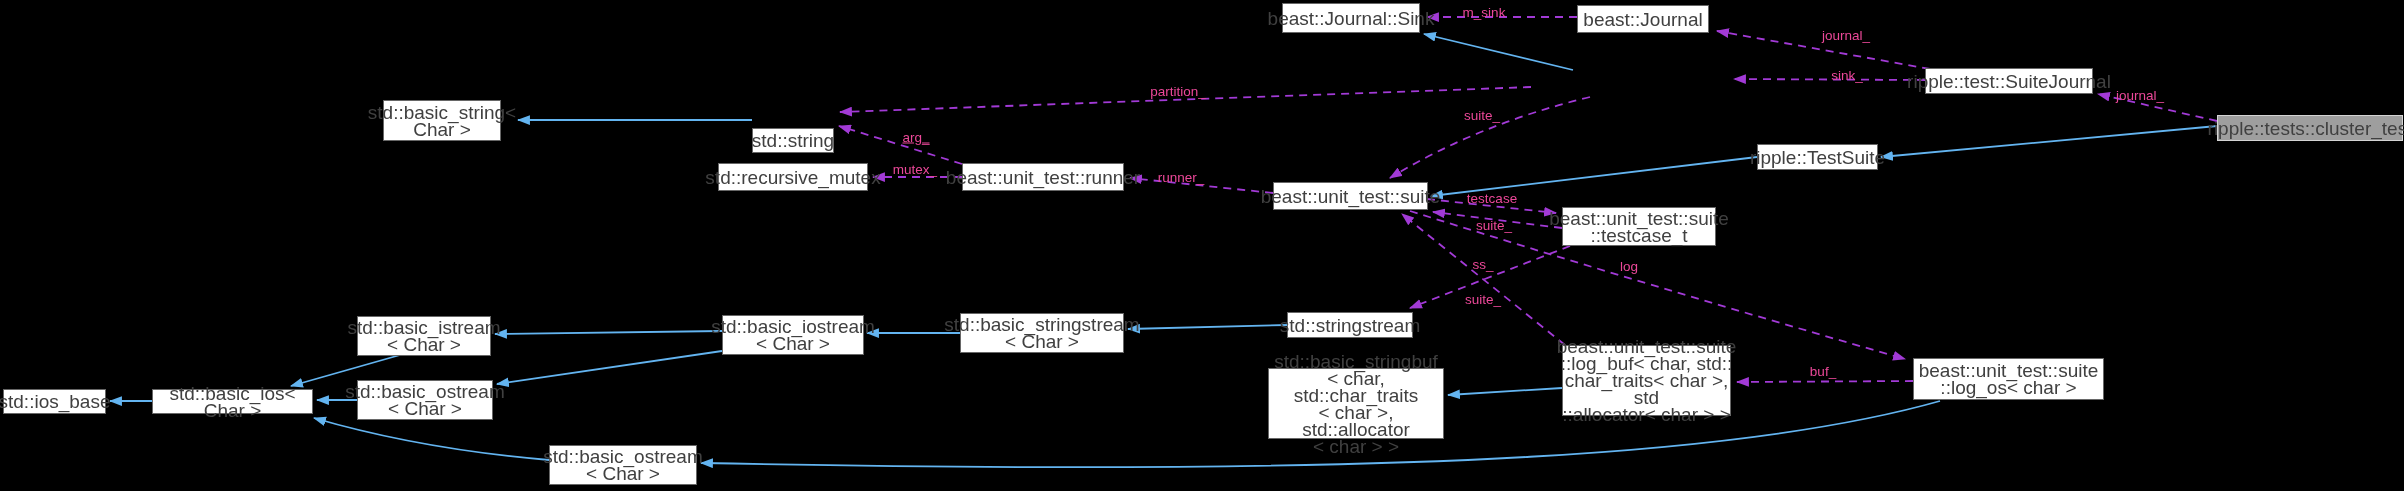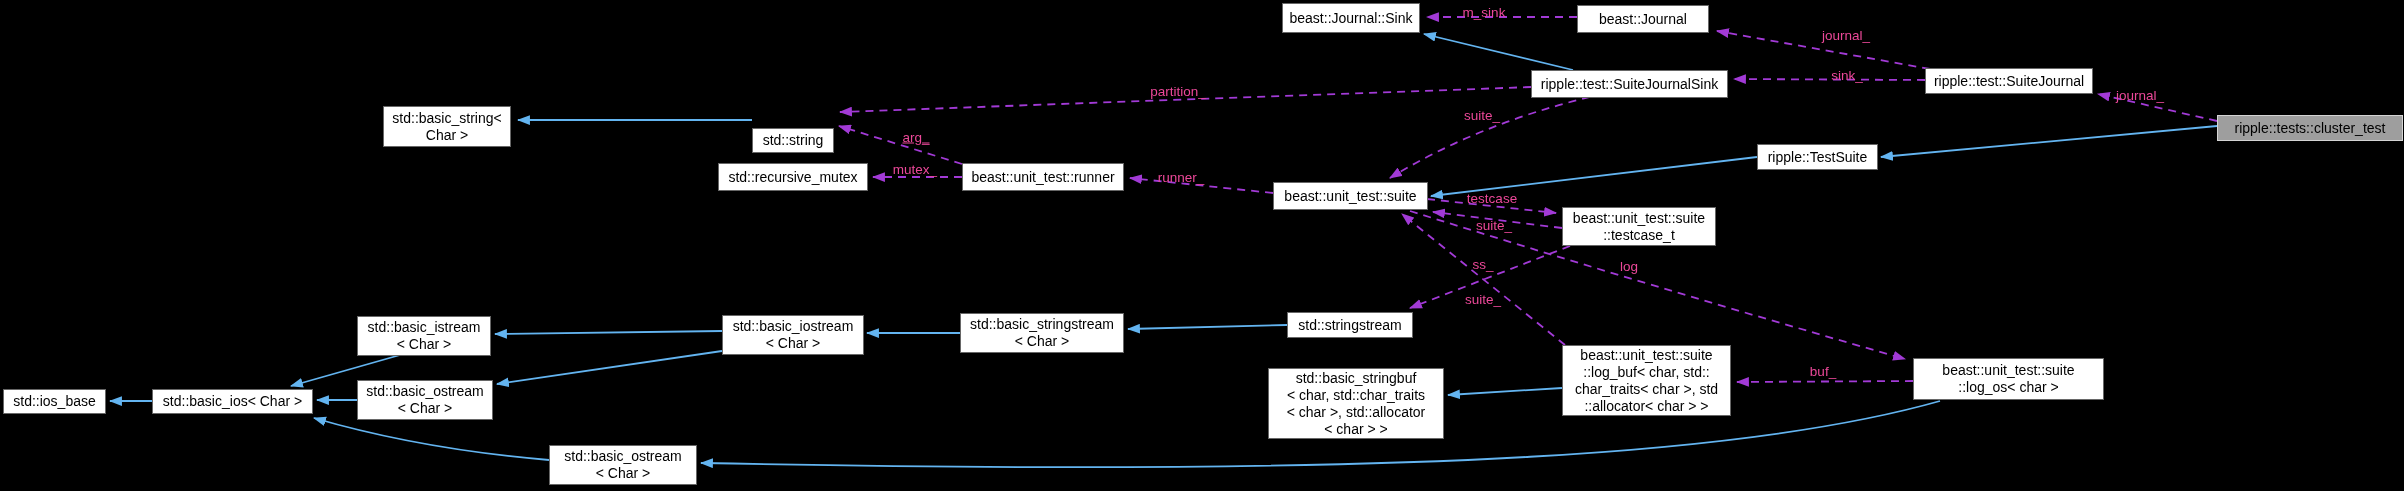--- a/index.html
+++ b/index.html
@@ -3,22 +3,22 @@
 <meta charset="utf-8">
 <style>
   html,body{margin:0;padding:0;background:#000;}
   #canvas{
     position:relative;width:2404px;height:491px;background:#000;overflow:hidden;
     font-family:"Liberation Sans","DejaVu Sans",sans-serif;
   }
   #edge-layer{position:absolute;left:0;top:0;}
   .node{
     position:absolute;display:flex;align-items:center;justify-content:center;
-    background:#ffffff;border:1.5px solid #676767;color:#000000;
-    font-size:14px;line-height:17px;text-align:center;white-space:pre-line;
+    background:#ffffff;border:1.5px solid #676767;color:#404040;
+    font-size:19px;line-height:17px;text-align:center;white-space:pre-line;
     box-sizing:border-box;z-index:2;
   }
   .node.highlight{background:#9e9e9e;border-color:#d4d4d4;}
   .edge-label{
     position:absolute;transform:translate(-50%,-50%);
     color:#ec4899;font-size:13.5px;white-space:nowrap;z-index:3;
   }
 </style>
 </head>
 <body>
@@ -66,29 +66,28 @@
       <path d="M1562,228 L1433,212" marker-end="url(#arrow-purple)"></path>
       <path d="M1570,246 L1410,308" marker-end="url(#arrow-purple)"></path>
       <path d="M1565,345 L1402,214" marker-end="url(#arrow-purple)"></path>
       <path d="M1410,211 Q1650,286 1905,359" marker-end="url(#arrow-purple)"></path>
       <path d="M1913,381 L1737,382" marker-end="url(#arrow-purple)"></path>
     </g>
   </svg>
 
   <div class="node" style="left:1282px;top:3px;width:138px;height:30px;">beast::Journal::Sink</div>
   <div class="node" style="left:1577px;top:5px;width:132px;height:28px;">beast::Journal</div>
-  <div class="node" style="left:1531px;top:70px;width:197px;height:28px;">ripple::test::SuiteJournalSink</div>
   <div class="node" style="left:1925px;top:68px;width:168px;height:26px;">ripple::test::SuiteJournal</div>
   <div class="node highlight" style="left:2217px;top:115px;width:186px;height:26px;">ripple::tests::cluster_test</div>
   <div class="node" style="left:1757px;top:144px;width:121px;height:26px;">ripple::TestSuite</div>
   <div class="node" style="left:1273px;top:182px;width:155px;height:28px;">beast::unit_test::suite</div>
   <div class="node" style="left:962px;top:163px;width:162px;height:28px;">beast::unit_test::runner</div>
   <div class="node" style="left:718px;top:163px;width:150px;height:28px;">std::recursive_mutex</div>
   <div class="node" style="left:752px;top:108px;width:82px;height:25px;margin-top:20px;">std::string</div>
-  <div class="node" style="left:383px;top:100px;width:128px;height:41px;margin-top:6px;">std::basic_string&lt;
+  <div class="node" style="left:383px;top:100px;width:118px;height:41px;">std::basic_string&lt;
 Char &gt;</div>
   <div class="node" style="left:1562px;top:207px;width:154px;height:39px;">beast::unit_test::suite
 ::testcase_t</div>
   <div class="node" style="left:1287px;top:312px;width:126px;height:26px;">std::stringstream</div>
   <div class="node" style="left:1268px;top:368px;width:176px;height:71px;">std::basic_stringbuf
 &lt; char, std::char_traits
 &lt; char &gt;, std::allocator
 &lt; char &gt; &gt;</div>
   <div class="node" style="left:1562px;top:345px;width:169px;height:71px;">beast::unit_test::suite
 ::log_buf&lt; char, std::

